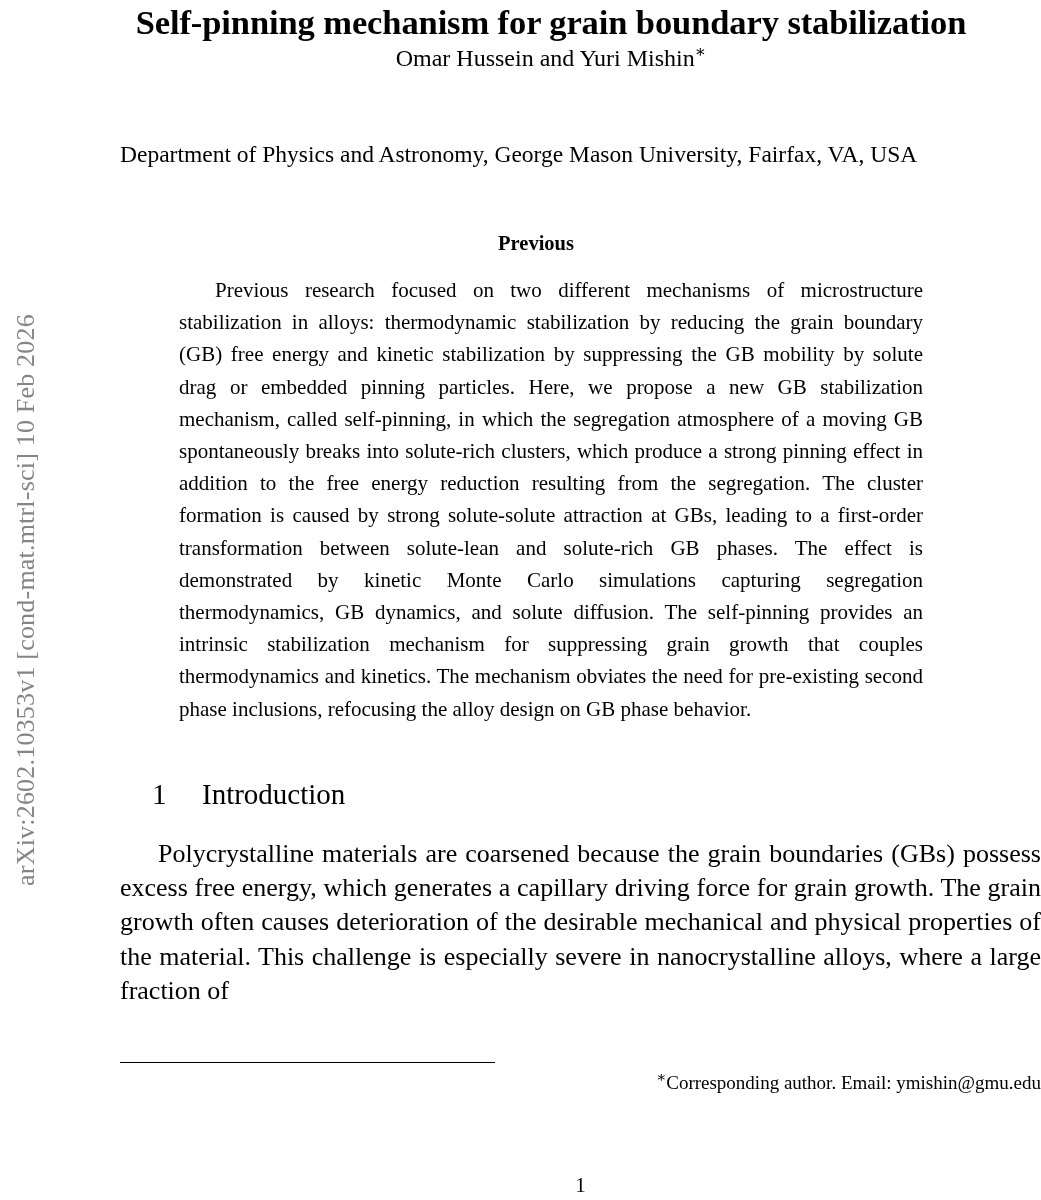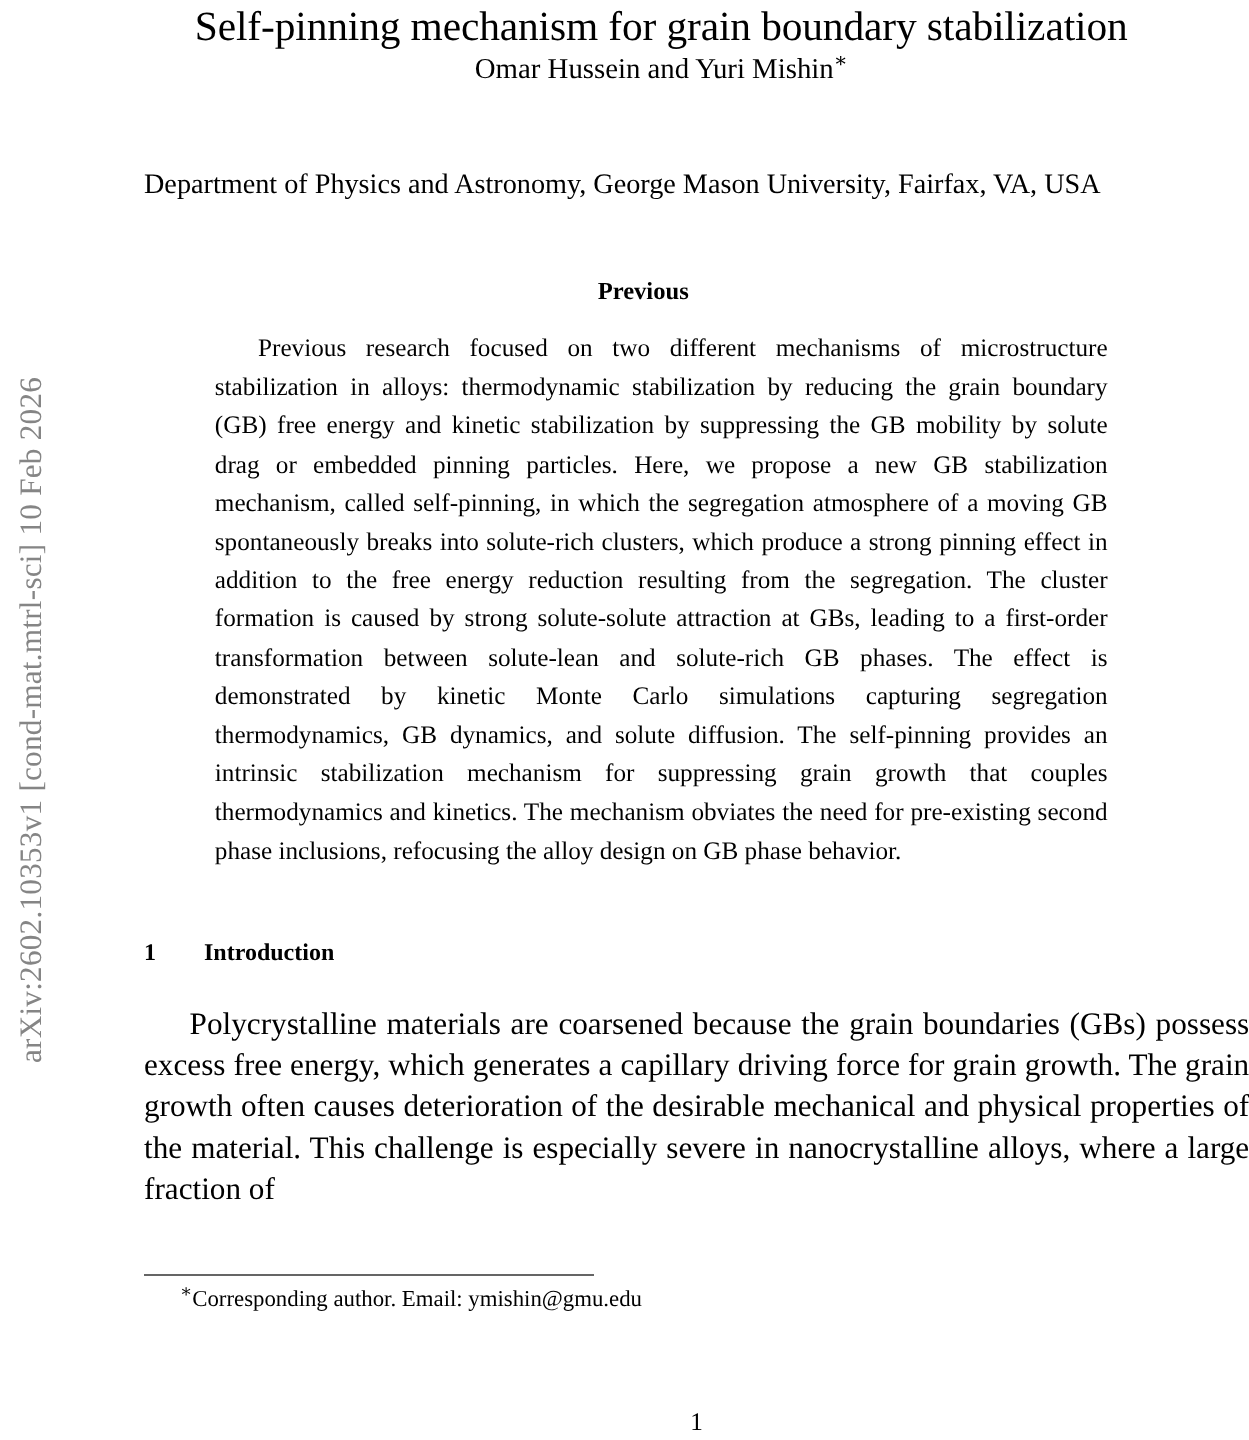--- a/index.html
+++ b/index.html
@@ -46,21 +46,21 @@
     height: 1200px;
   }
 
   #paper-title {
     font-size: 34.5px;
     line-height: 42px;
     text-align: center;
     letter-spacing: -0.1px;
     margin: 0;
     padding-top: 1px;
-    font-weight: normal;
+    font-weight: bold;
     white-space: nowrap;
   }
 
   #author-line {
     text-align: center;
     font-size: 24px;
     line-height: 30px;
   }
   #author-line .starmark {
     font-size: 17px;
@@ -101,23 +101,24 @@
 
   #keywords-line {
     margin-top: 26px;
     font-size: 21.5px;
     line-height: 30px;
     text-align: left;
   }
 
   #section-heading {
     margin-top: 52px;
-    font-size: 20px;
-    font-weight: bold;
+    font-size: 29px;
+    font-weight: normal;
     line-height: 34px;
+    margin-left: 32px;
   }
   #section-heading .secnum {
     display: inline-block;
     width: 50px;
   }
 
   #intro-body {
     margin-top: 26px;
     font-size: 26px;
     line-height: 34.3px;
@@ -126,20 +127,21 @@
     text-indent: 38px;
     width: 921px;
     hyphens: manual;
   }
 
   #footnote-area {
     position: absolute;
     left: 0px;
     top: 1062px;
     width: 921px;
+    text-align: right;
   }
   #footnote-rule {
     width: 375px;
     height: 0;
     border-top: 1.4px solid #000000;
     margin: 0;
   }
   #footnote-text {
     margin-top: 7px;
     padding-left: 30px;

